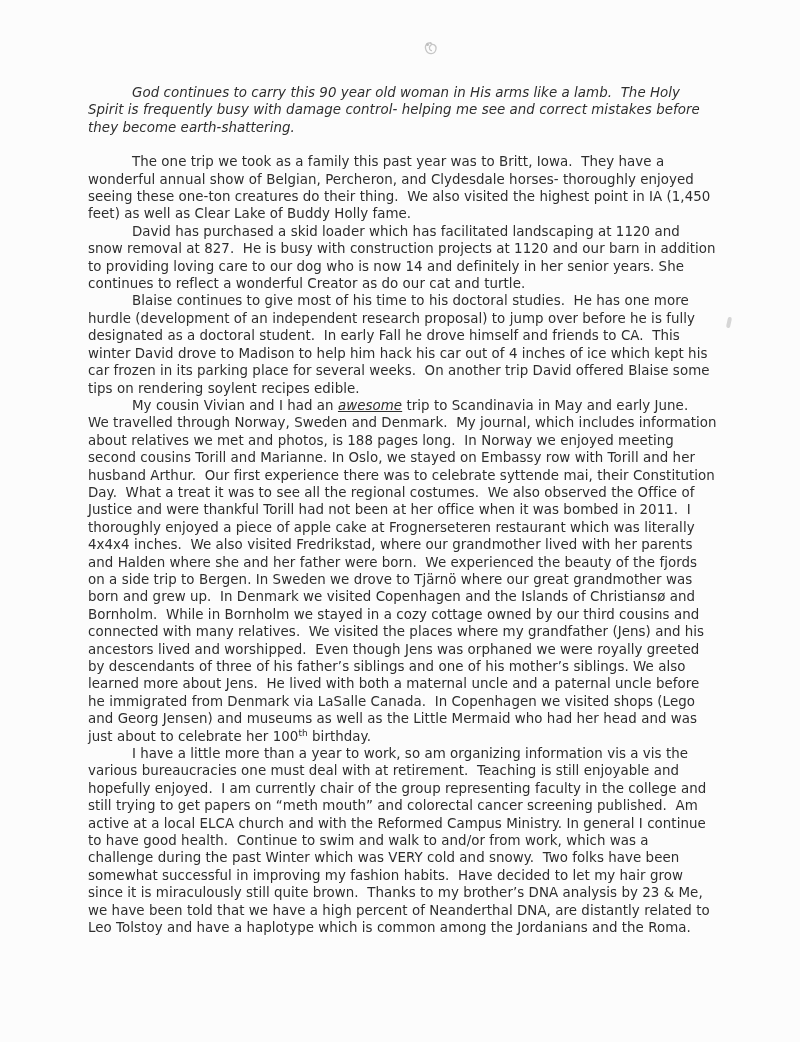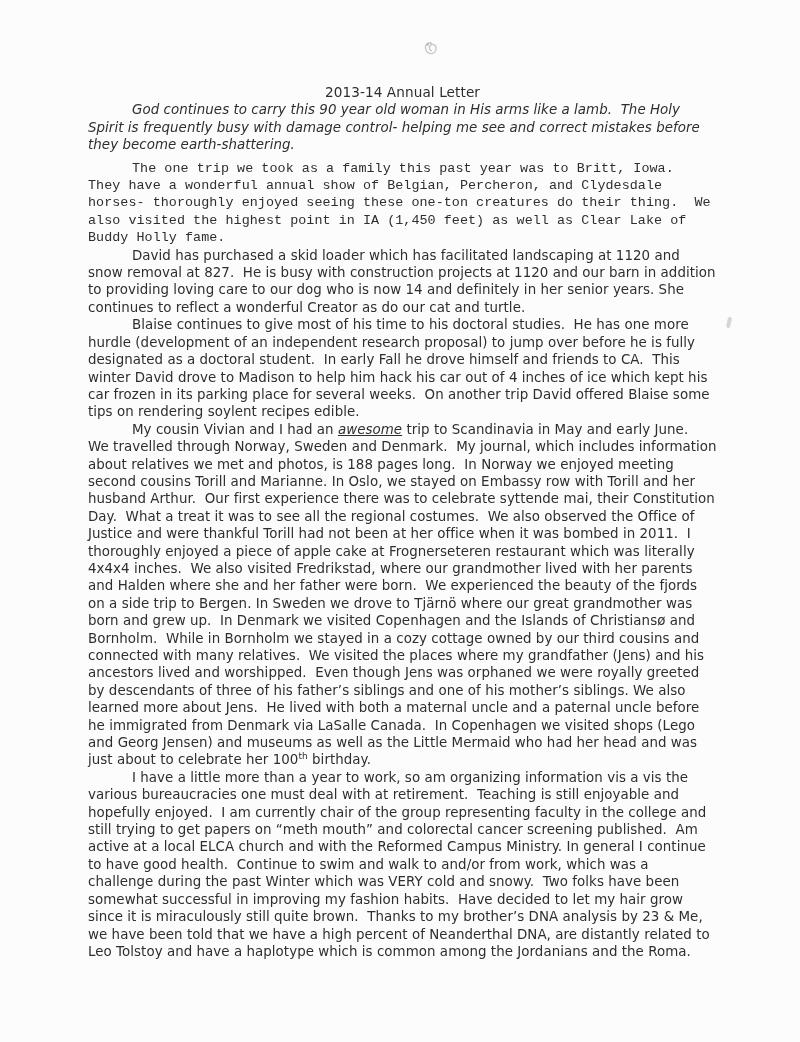--- a/index.html
+++ b/index.html
@@ -30,21 +30,21 @@
   .para {
     margin: 0;
     font-size: 13.4px;
     line-height: 17.4px;
     text-indent: 44px;
     white-space: pre-wrap;
     letter-spacing: 0.05px;
     text-align: left;
   }
   .para.italic { font-style: italic; }
-  .para.gap-before { margin-top: 6px; font-family: Liberation Mono, monospace; }
+  .para.gap-before { margin-top: 17px; }
   .u { text-decoration: underline; font-style: italic; }
   sup { font-size: 9px; line-height: 0; vertical-align: super; }
 
   .scan-smudge {
     position: absolute;
     left: 418px;
     top: 38px;
     width: 26px;
     height: 28px;
     opacity: 0.55;
@@ -68,21 +68,20 @@
 
   <svg class="scan-smudge" viewBox="0 0 26 28" aria-hidden="true">
     <path d="M14 6 C 10 3, 6 7, 8 12 C 10 17, 17 17, 18 11 C 18.6 7.5, 15 4.5, 12 8 C 10.5 10, 12 13, 14 12.5" fill="none" stroke="#9a9a9a" stroke-width="1.3"></path>
     <circle cx="9.5" cy="6.5" r="1.5" fill="#8c8c8c"></circle>
     <circle cx="12.5" cy="5.2" r="1.1" fill="#9a9a9a"></circle>
   </svg>
 
   <div class="scan-speck"></div>
 
   <div class="content">
-    <h1 class="title">2013-14 Annual Letter</h1>
     <div>
         <p class="para italic"><span>God continues to carry this 90 year old woman in His arms like a lamb.  The Holy Spirit is frequently busy with damage control- helping me see and correct mistakes before they become earth-shattering.</span></p>
         <p class="para gap-before"><span>The one trip we took as a family this past year was to Britt, Iowa.  They have a wonderful annual show of Belgian, Percheron, and Clydesdale horses- thoroughly enjoyed seeing these one-ton creatures do their thing.  We also visited the highest point in IA (1,450 feet) as well as Clear Lake of Buddy Holly fame.</span></p>
         <p class="para"><span>David has purchased a skid loader which has facilitated landscaping at 1120 and snow removal at 827.  He is busy with construction projects at 1120 and our barn in addition to providing loving care to our dog who is now 14 and definitely in her senior years. She continues to reflect a wonderful Creator as do our cat and turtle.</span></p>
         <p class="para"><span>Blaise continues to give most of his time to his doctoral studies.  He has one more hurdle (development of an independent research proposal) to jump over before he is fully designated as a doctoral student.  In early Fall he drove himself and friends to CA.  This winter David drove to Madison to help him hack his car out of 4 inches of ice which kept his car frozen in its parking place for several weeks.  On another trip David offered Blaise some tips on rendering soylent recipes edible.</span></p>
         <p class="para"><span>My cousin Vivian and I had an </span><span class="u">awesome</span><span> trip to Scandinavia in May and early June.  We travelled through Norway, Sweden and Denmark.  My journal, which includes information about relatives we met and photos, is 188 pages long.  In Norway we enjoyed meeting second cousins Torill and Marianne. In Oslo, we stayed on Embassy row with Torill and her husband Arthur.  Our first experience there was to celebrate syttende mai, their Constitution Day.  What a treat it was to see all the regional costumes.  We also observed the Office of Justice and were thankful Torill had not been at her office when it was bombed in 2011.  I thoroughly enjoyed a piece of apple cake at Frognerseteren restaurant which was literally 4x4x4 inches.  We also visited Fredrikstad, where our grandmother lived with her parents and Halden where she and her father were born.  We experienced the beauty of the fjords on a side trip to Bergen. In Sweden we drove to Tjärnö where our great grandmother was born and grew up.  In Denmark we visited Copenhagen and the Islands of Christiansø and Bornholm.  While in Bornholm we stayed in a cozy cottage owned by our third cousins and connected with many relatives.  We visited the places where my grandfather (Jens) and his ancestors lived and worshipped.  Even though Jens was orphaned we were royally greeted by descendants of three of his father’s siblings and one of his mother’s siblings. We also learned more about Jens.  He lived with both a maternal uncle and a paternal uncle before he immigrated from Denmark via LaSalle Canada.  In Copenhagen we visited shops (Lego and Georg Jensen) and museums as well as the Little Mermaid who had her head and was just about to celebrate her 100</span><sup>th</sup><span> birthday.</span></p>
         <p class="para"><span>I have a little more than a year to work, so am organizing information vis a vis the various bureaucracies one must deal with at retirement.  Teaching is still enjoyable and hopefully enjoyed.  I am currently chair of the group representing faculty in the college and still trying to get papers on “meth mouth” and colorectal cancer screening published.  Am active at a local ELCA church and with the Reformed Campus Ministry. In general I continue to have good health.  Continue to swim and walk to and/or from work, which was a challenge during the past Winter which was VERY cold and snowy.  Two folks have been somewhat successful in improving my fashion habits.  Have decided to let my hair grow since it is miraculously still quite brown.  Thanks to my brother’s DNA analysis by 23 &amp; Me, we have been told that we have a high percent of Neanderthal DNA, are distantly related to Leo Tolstoy and have a haplotype which is common among the Jordanians and the Roma.</span></p>
       </div>
   </div>
 

